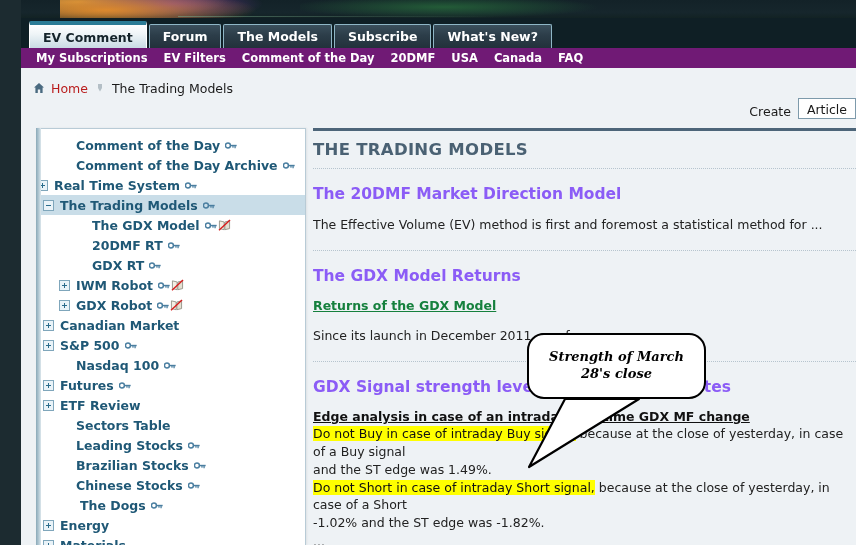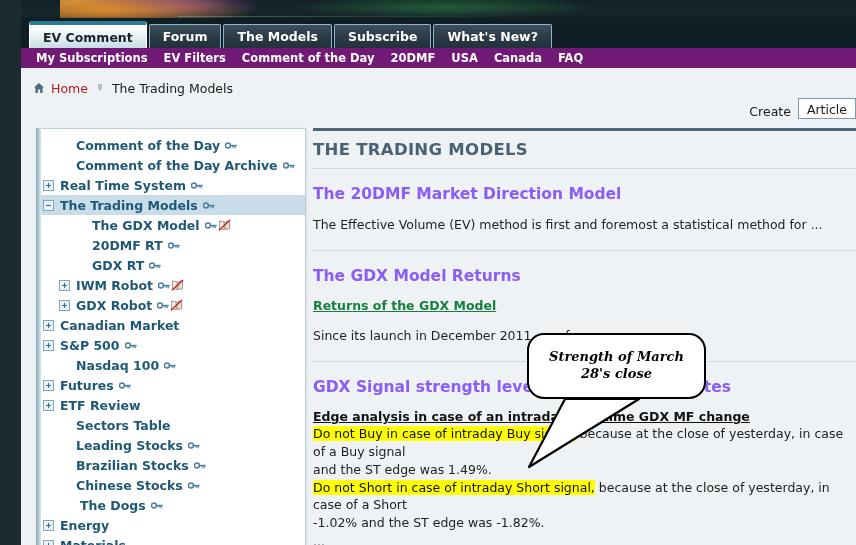--- a/index.html
+++ b/index.html
@@ -244,21 +244,21 @@
         <div class="tree-row" style="padding-left: 22px;">
           <span class="tspace"></span>
           <span class="tlabel">Comment of the Day Archive</span>
           <svg class="key-ico" viewBox="0 0 14 10">
             <circle cx="3.4" cy="5" r="2.9" fill="none" stroke="#4a7ea0" stroke-width="1.7"></circle>
             <rect x="6" y="4.2" width="7.6" height="1.7" fill="#4a7ea0"></rect>
             <rect x="11" y="5.6" width="1.5" height="2.6" fill="#4a7ea0"></rect>
             <rect x="8.6" y="5.6" width="1.4" height="2" fill="#4a7ea0"></rect>
           </svg>
         </div>
-        <div class="tree-row" style="padding-left: 6px;">
+        <div class="tree-row" style="">
           <span class="toggle plus"></span>
           <span class="tlabel">Real Time System</span>
           <svg class="key-ico" viewBox="0 0 14 10">
             <circle cx="3.4" cy="5" r="2.9" fill="none" stroke="#4a7ea0" stroke-width="1.7"></circle>
             <rect x="6" y="4.2" width="7.6" height="1.7" fill="#4a7ea0"></rect>
             <rect x="11" y="5.6" width="1.5" height="2.6" fill="#4a7ea0"></rect>
             <rect x="8.6" y="5.6" width="1.4" height="2" fill="#4a7ea0"></rect>
           </svg>
         </div>
         <div class="tree-row sel" style="padding-left: 6px;">

